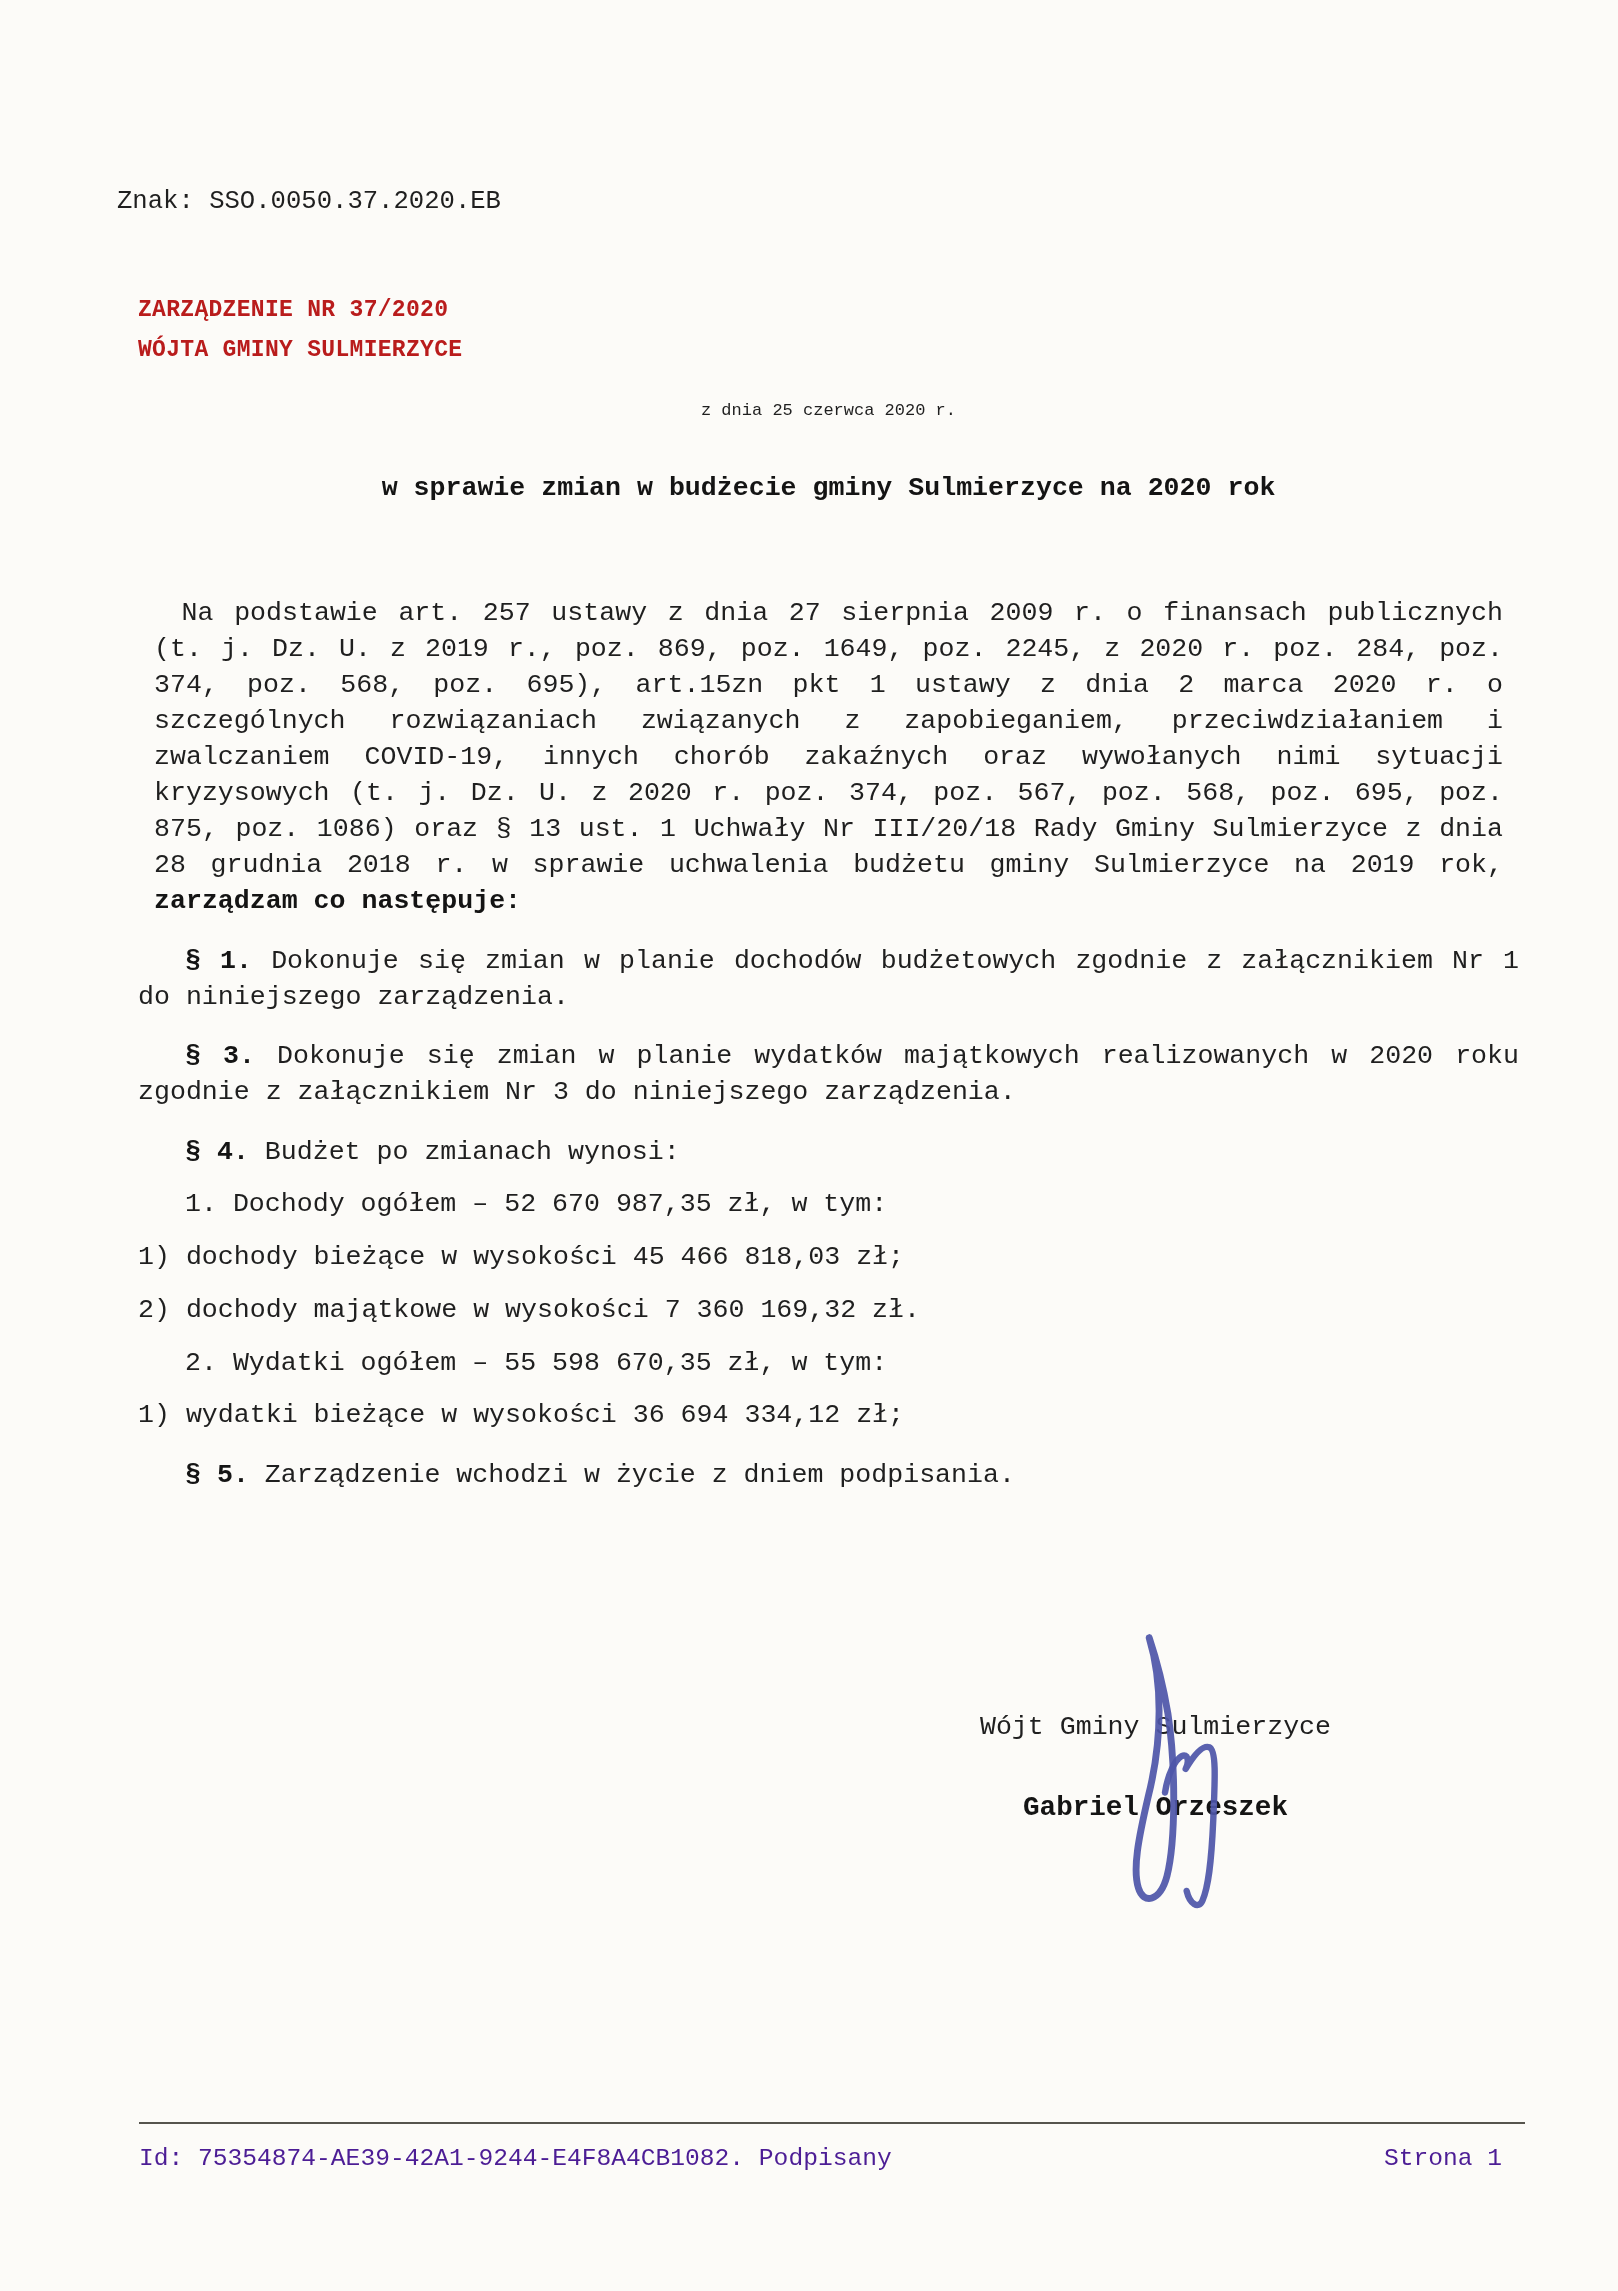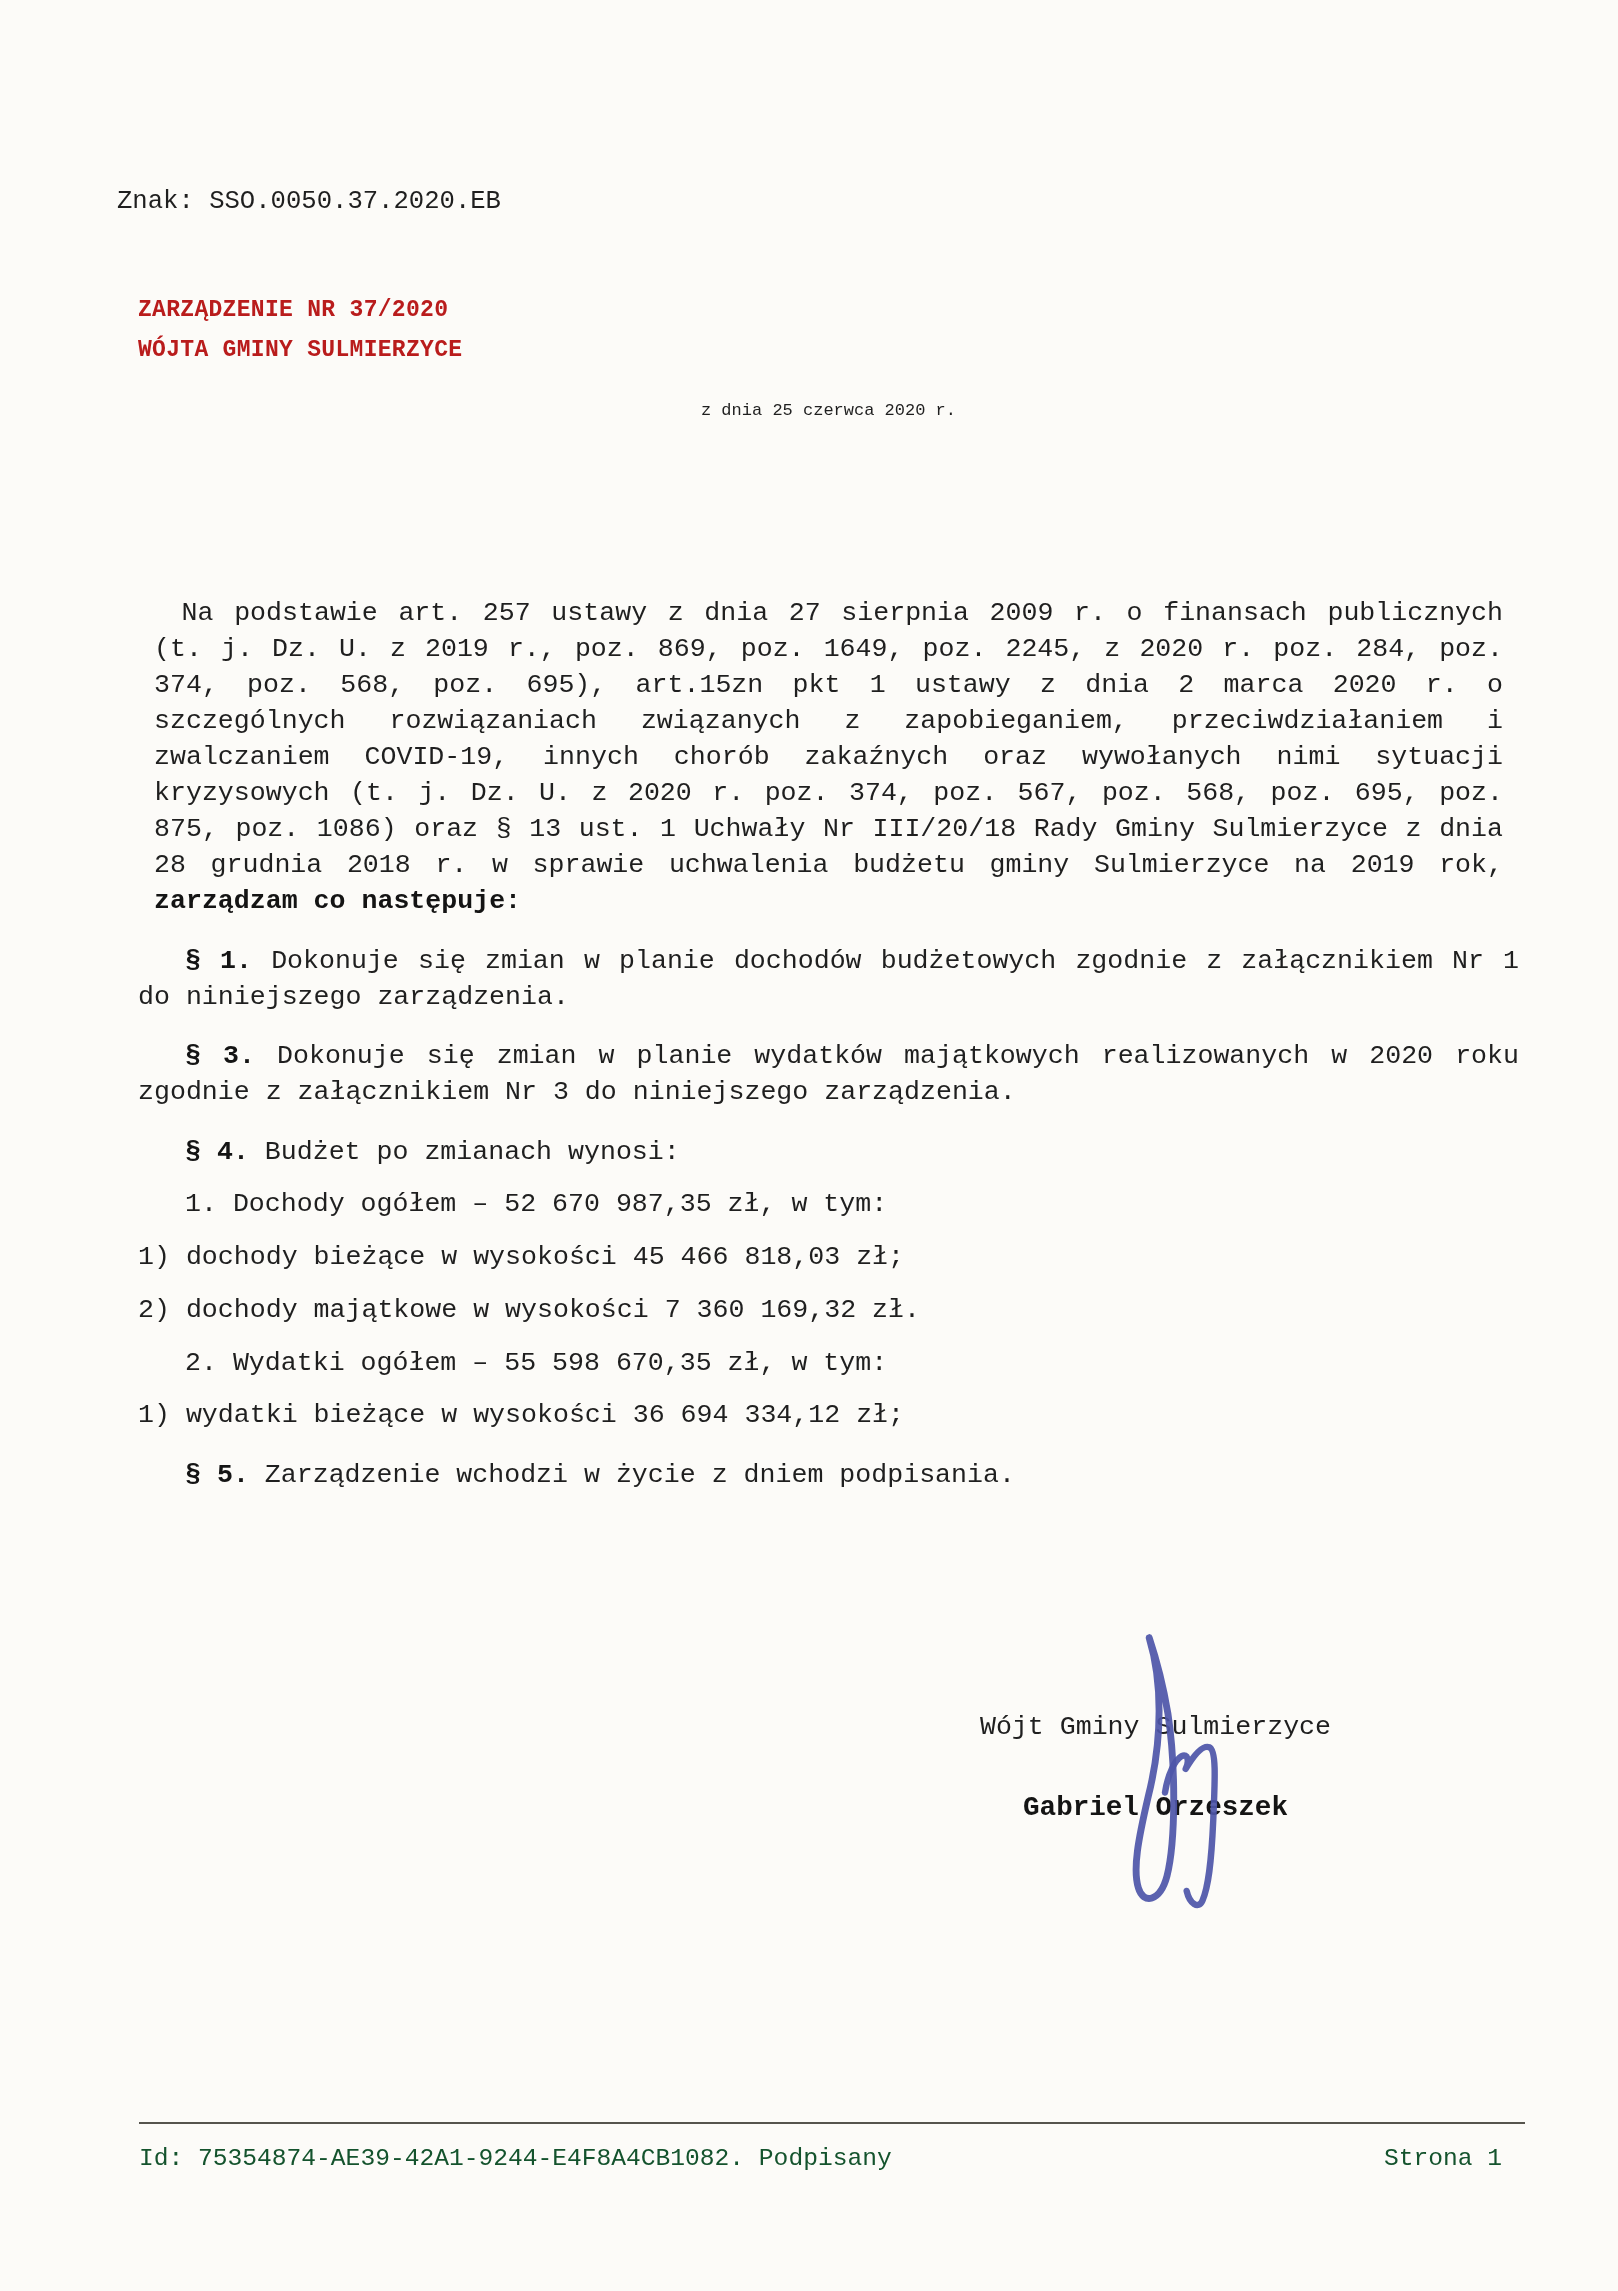--- a/index.html
+++ b/index.html
@@ -49,37 +49,38 @@
     position:absolute;left:0;top:0;width:1618px;height:2291px;
     pointer-events:none;
   }
   .footer-rule{
     position:absolute;left:139px;top:2122px;width:1386px;height:2px;
     background:#56544d;
   }
   .page-footer{
     position:absolute;left:139px;top:2145px;width:1363px;
     display:flex;justify-content:space-between;
-    font-size:24.6px;color:#14532d;
+    font-size:24.6px;color:#4c1d95;
   }
 </style>
 </head>
 <body>
 
 <div class="page">
 
   <div class="znak">Znak: SSO.0050.37.2020.EB</div>
 
   <div class="title-block">
     <div>ZARZĄDZENIE NR 37/2020</div>
     <div>WÓJTA GMINY SULMIERZYCE</div>
   </div>
 
   <div class="date-line">z dnia 25 czerwca 2020 r.</div>
 
+  <div class="subject-line">w sprawie zmian w budżecie gminy Sulmierzyce na 2020 rok</div>
 
   <div class="doc-body">
 
     <p class="preamble"><span>Na podstawie art. 257 ustawy z dnia 27 sierpnia 2009 r. o finansach publicznych (t. j. Dz. U. z 2019 r., poz. 869, poz. 1649, poz. 2245, z 2020 r. poz. 284, poz. 374, poz. 568, poz. 695), art.15zn pkt 1 ustawy z dnia 2 marca 2020 r. o szczególnych rozwiązaniach związanych z zapobieganiem, przeciwdziałaniem i zwalczaniem COVID-19, innych chorób zakaźnych oraz wywołanych nimi sytuacji kryzysowych (t. j. Dz. U. z 2020 r. poz. 374, poz. 567, poz. 568, poz. 695, poz. 875, poz. 1086) oraz § 13 ust. 1 Uchwały Nr III/20/18 Rady Gminy Sulmierzyce z dnia 28 grudnia 2018 r. w sprawie uchwalenia budżetu gminy Sulmierzyce na 2019 rok,</span> <strong>zarządzam co następuje:</strong></p>
 
     <p class="par"><strong>§ 1.</strong> <span>Dokonuje się zmian w planie dochodów budżetowych zgodnie z załącznikiem Nr 1 do niniejszego zarządzenia.</span></p>
 
 
     <p class="par"><strong>§ 3.</strong> <span>Dokonuje się zmian w planie wydatków majątkowych realizowanych w 2020 roku zgodnie z załącznikiem Nr 3 do niniejszego zarządzenia.</span></p>
 

